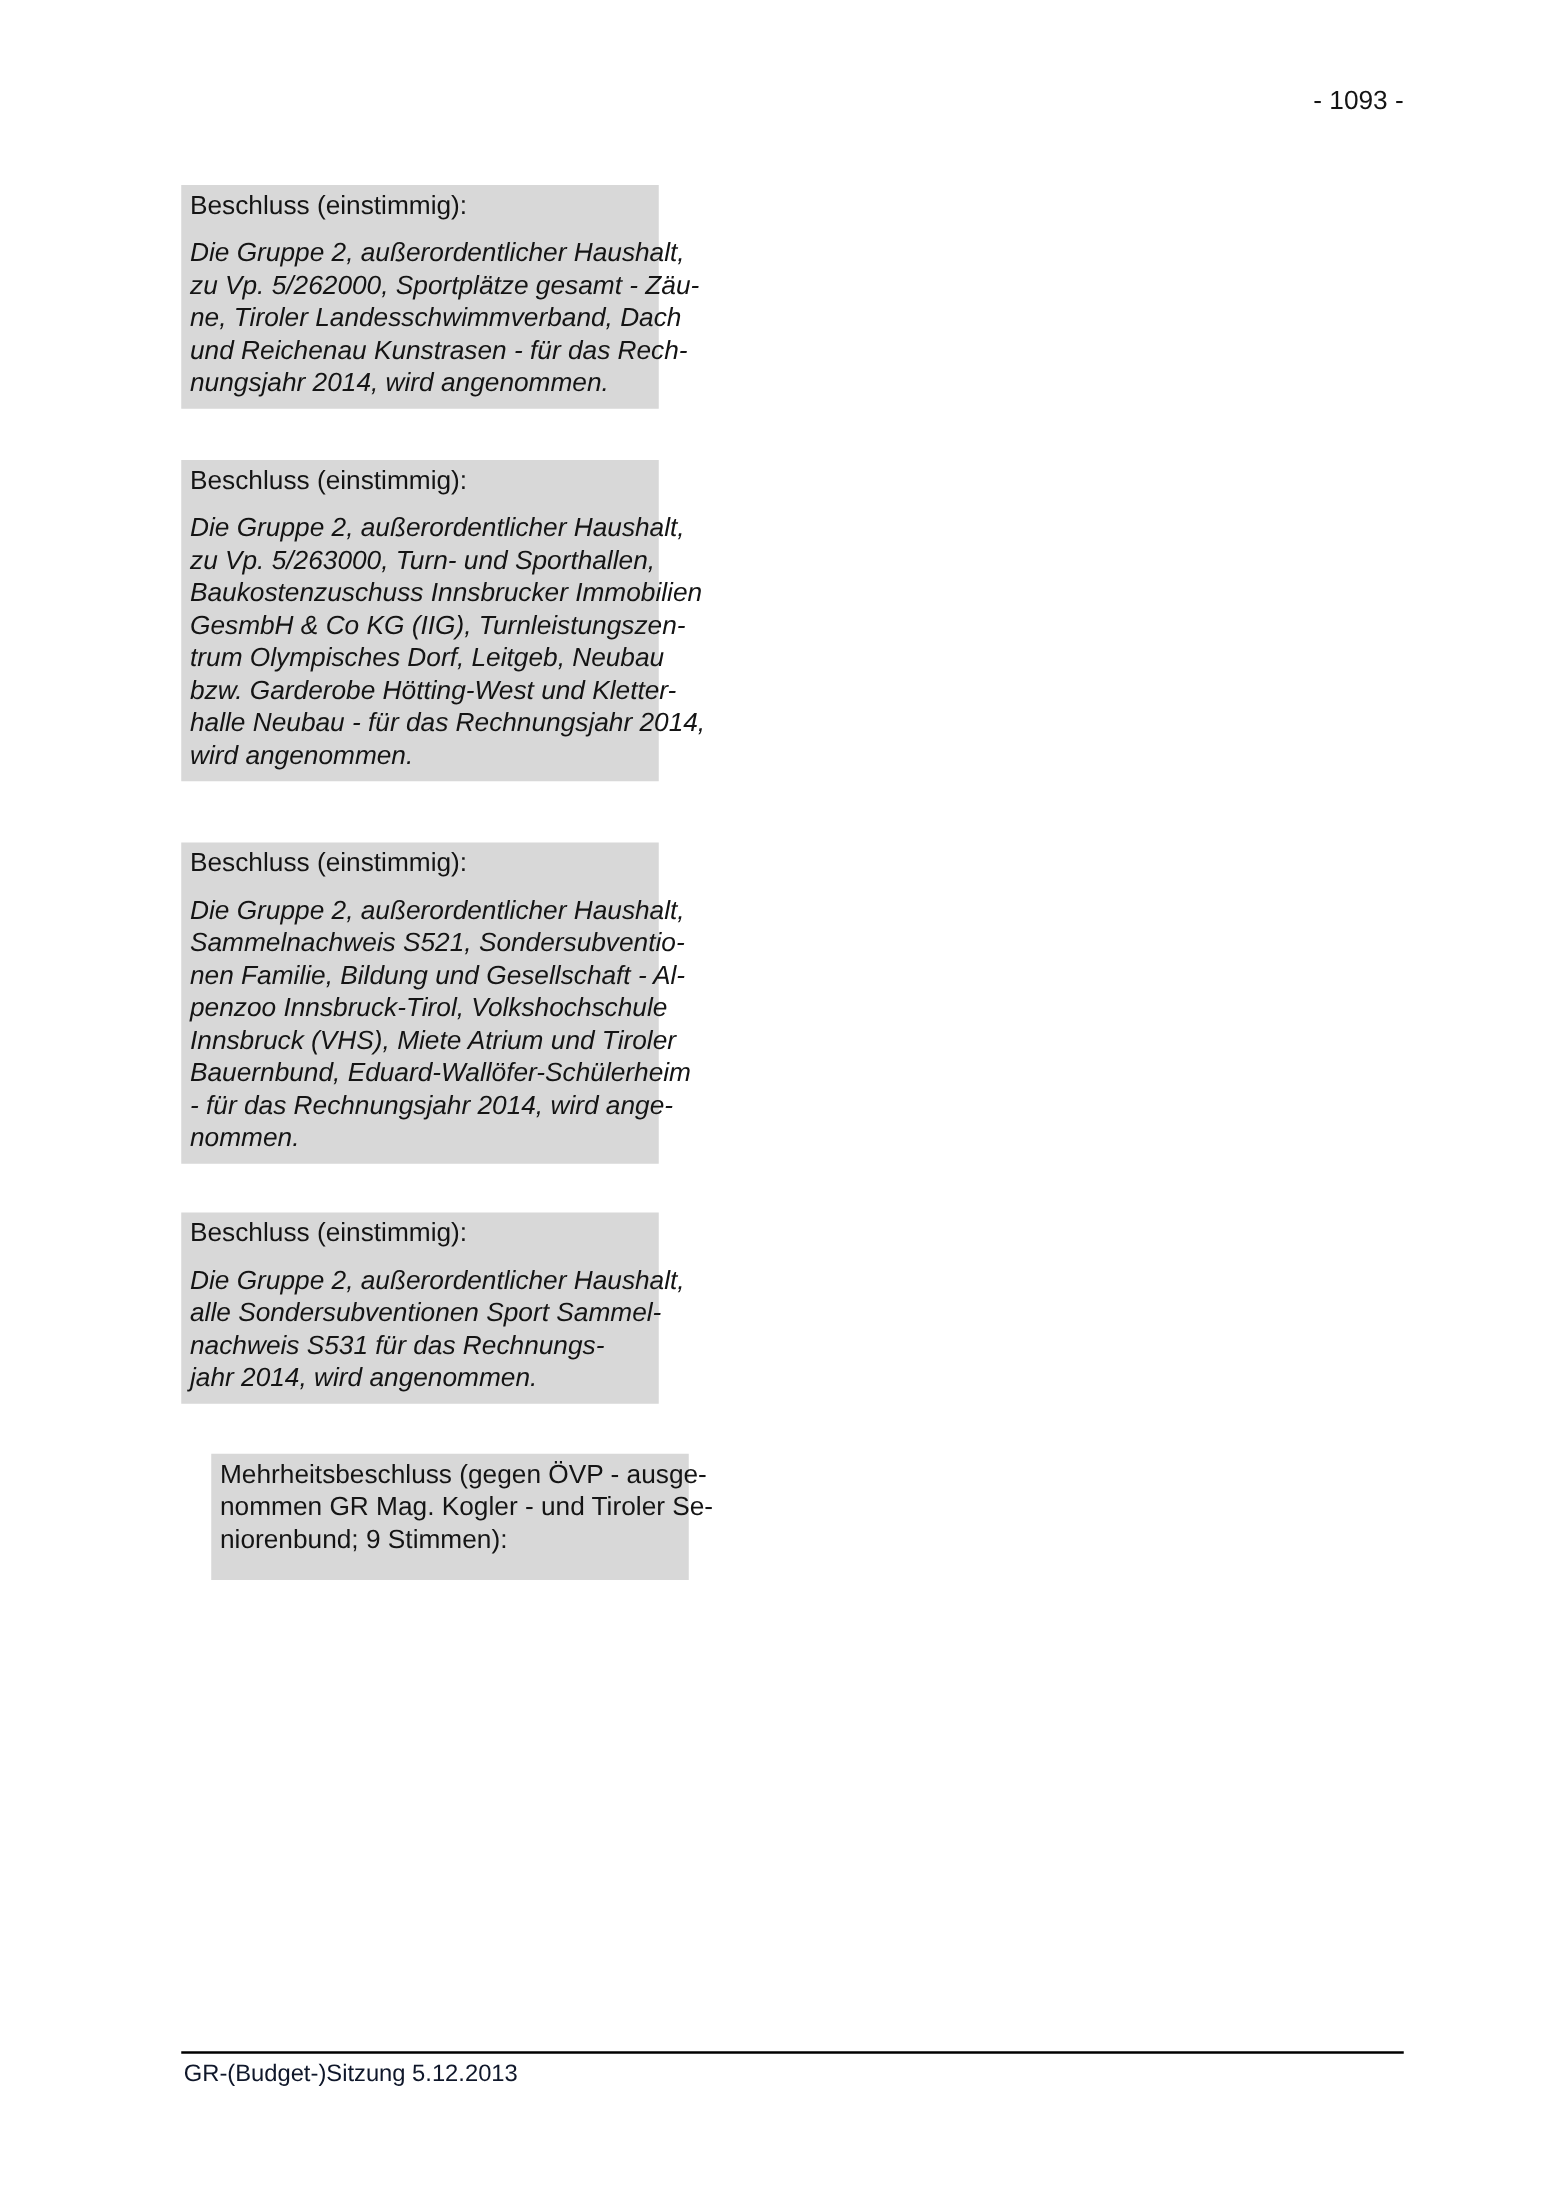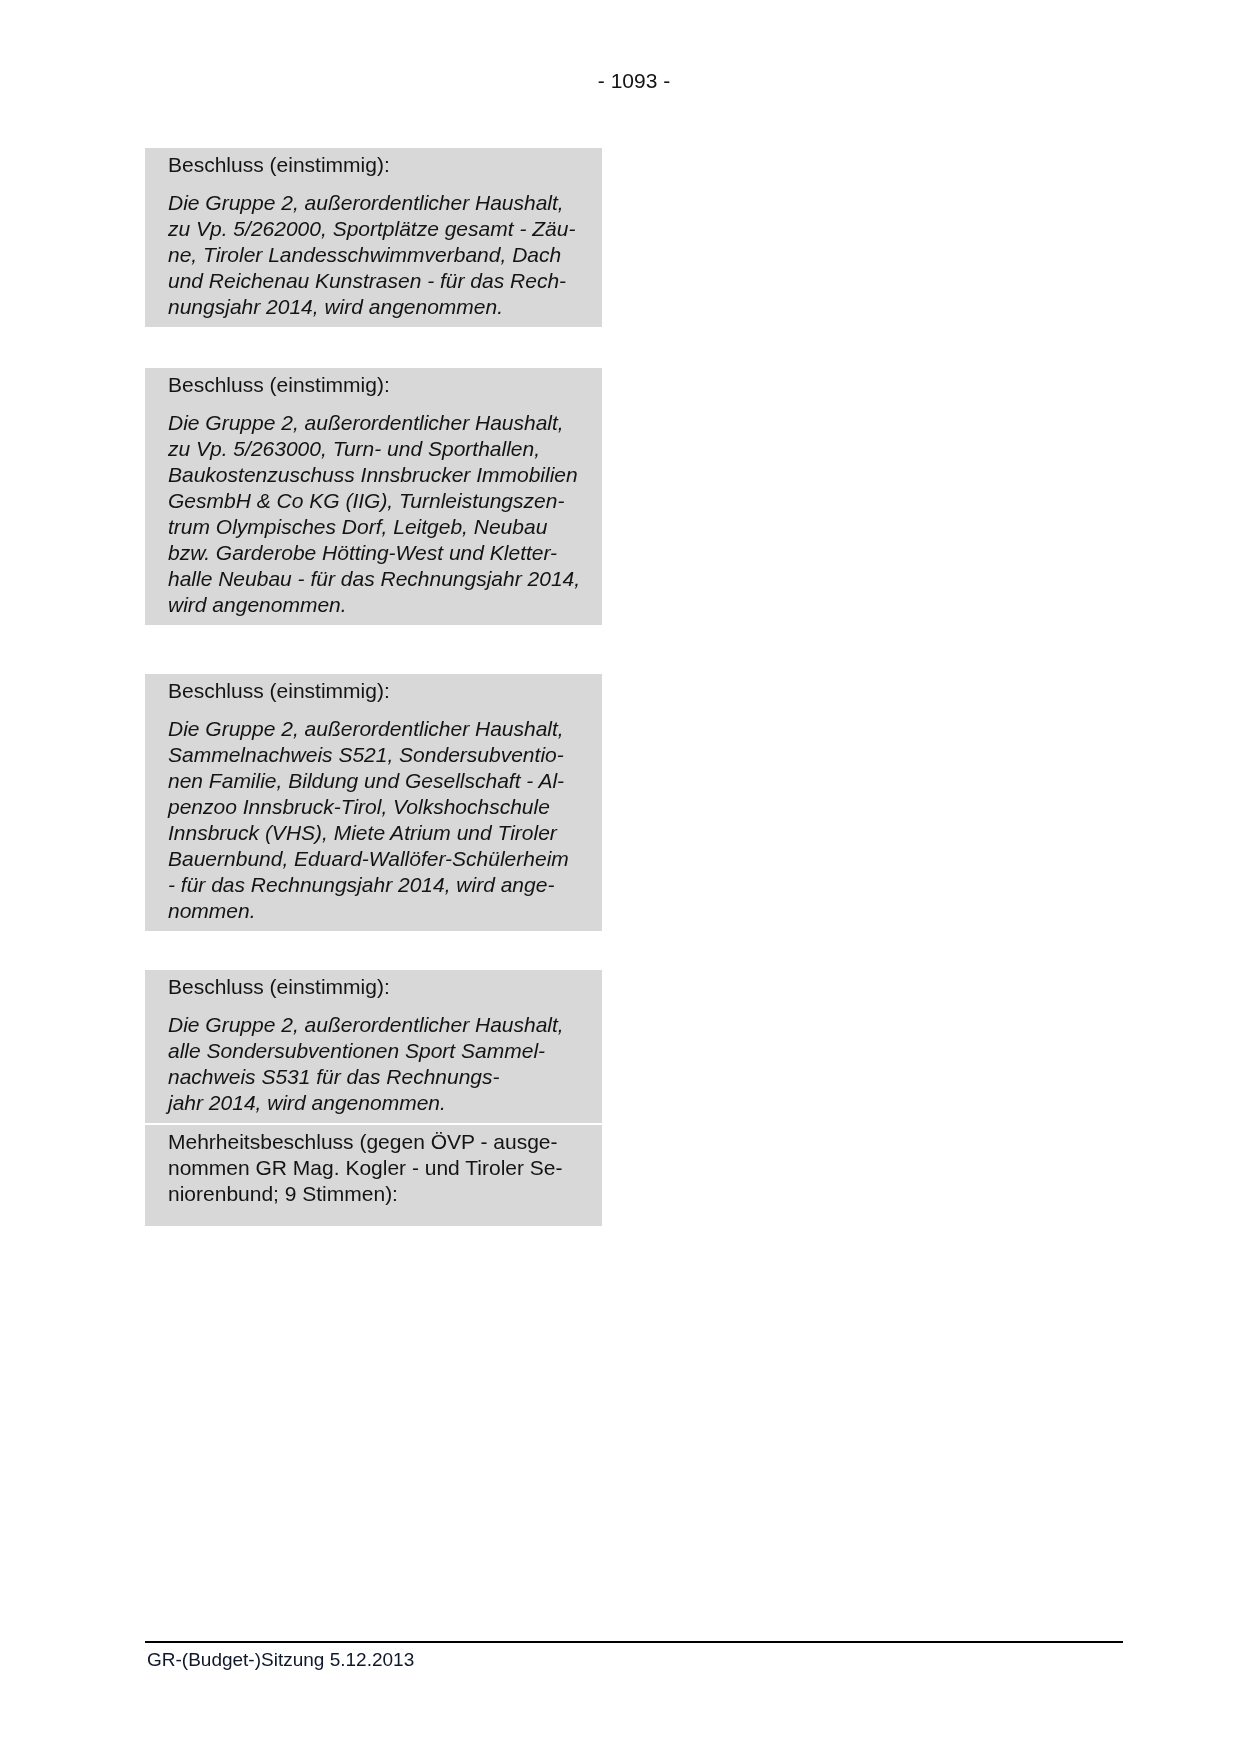--- a/index.html
+++ b/index.html
@@ -14,52 +14,52 @@
     background: #ffffff;
     font-family: "Liberation Sans", "DejaVu Sans", sans-serif;
     color: #141414;
     overflow: hidden;
   }
   .page-number {
     position: absolute;
     top: 68px;
     left: 145px;
     width: 978px;
-    text-align: center;
+    text-align: right;
     font-size: 21px;
     line-height: 26px;
     color: #141414;
   }
   .decision-block {
     position: absolute;
     left: 145px;
-    width: 457px;
+    width: 382px;
     box-sizing: border-box;
     background: #d8d8d8;
-    padding: 4px 4px 7px 23px;
+    padding: 4px 4px 7px 7px;
     font-size: 21px;
     line-height: 26px;
     color: #141414;
   }
   .decision-heading {
     margin: 0 0 12px 0;
     font-size: 21px;
     font-weight: 400;
     white-space: pre;
   }
   .decision-body {
     margin: 0;
     white-space: pre;
     font-style: italic;
   }
   .block-1 { top: 148px; }
   .block-2 { top: 368px; }
   .block-3 { top: 674px; }
   .block-4 { top: 970px; }
-  .block-5 { top: 1125px; }
+  .block-5 { top: 1163px; margin-left: 24px; }
   .footer-divider {
     position: absolute;
     left: 145px;
     top: 1641px;
     width: 978px;
     height: 0;
     border-top: 2px solid #000000;
   }
   .footer-text {
     position: absolute;

